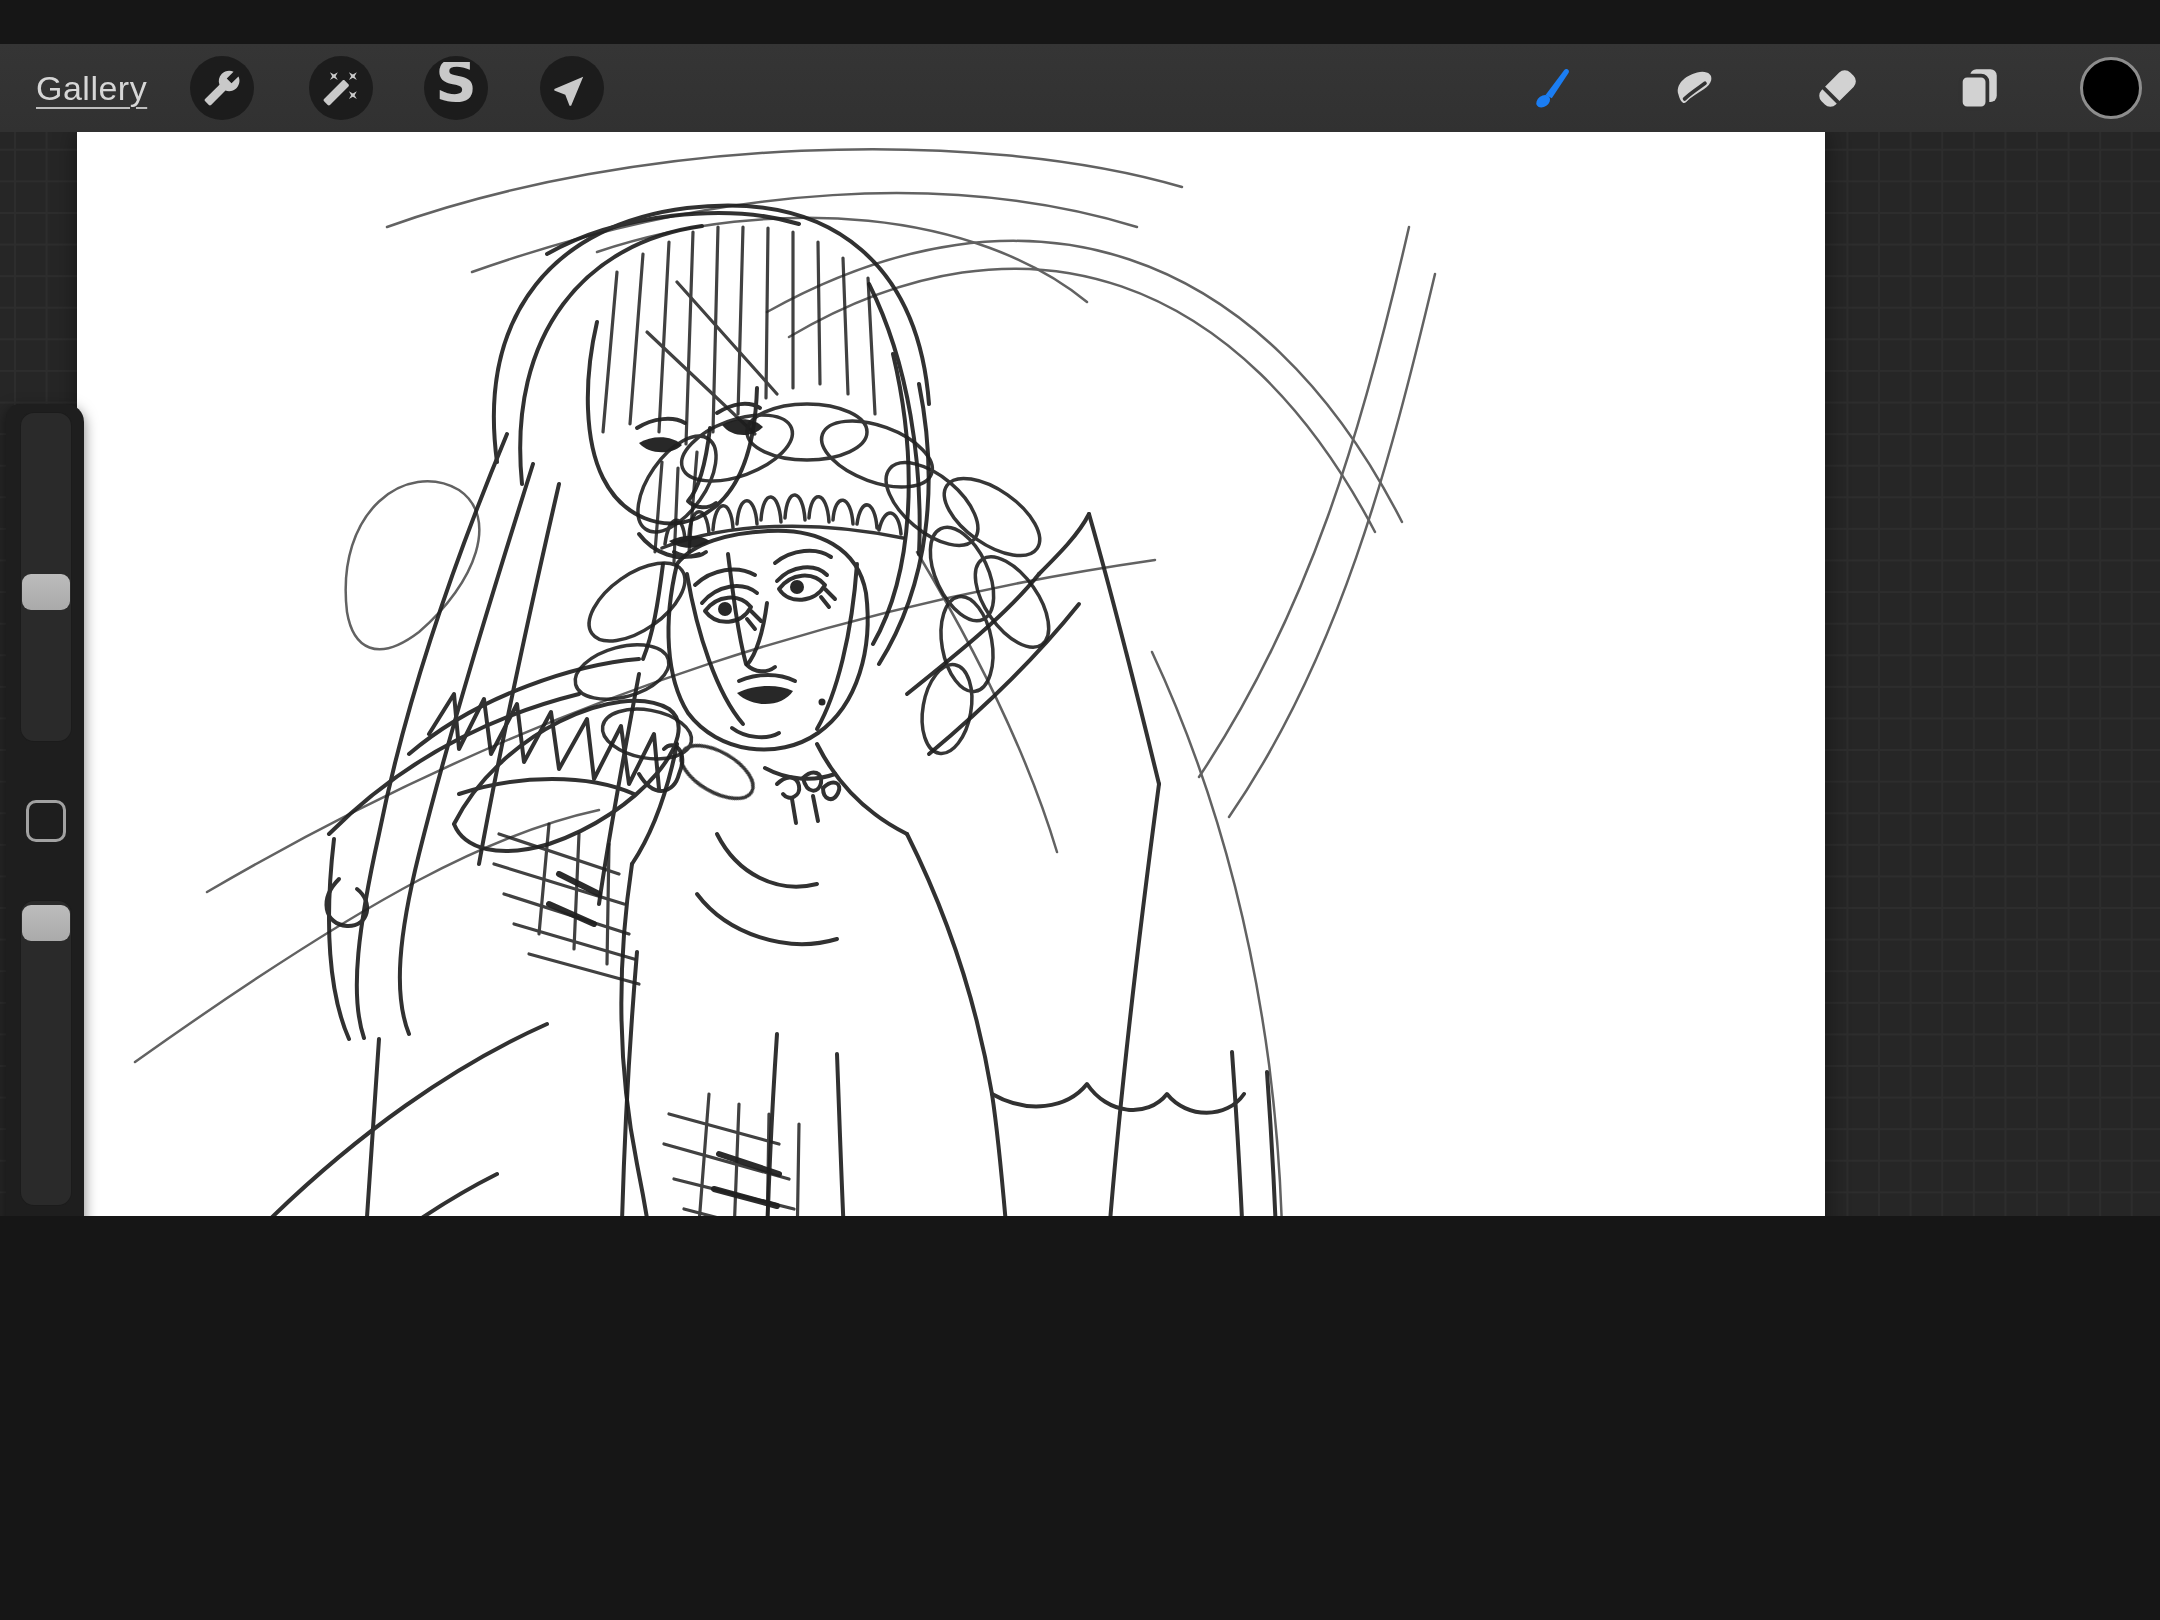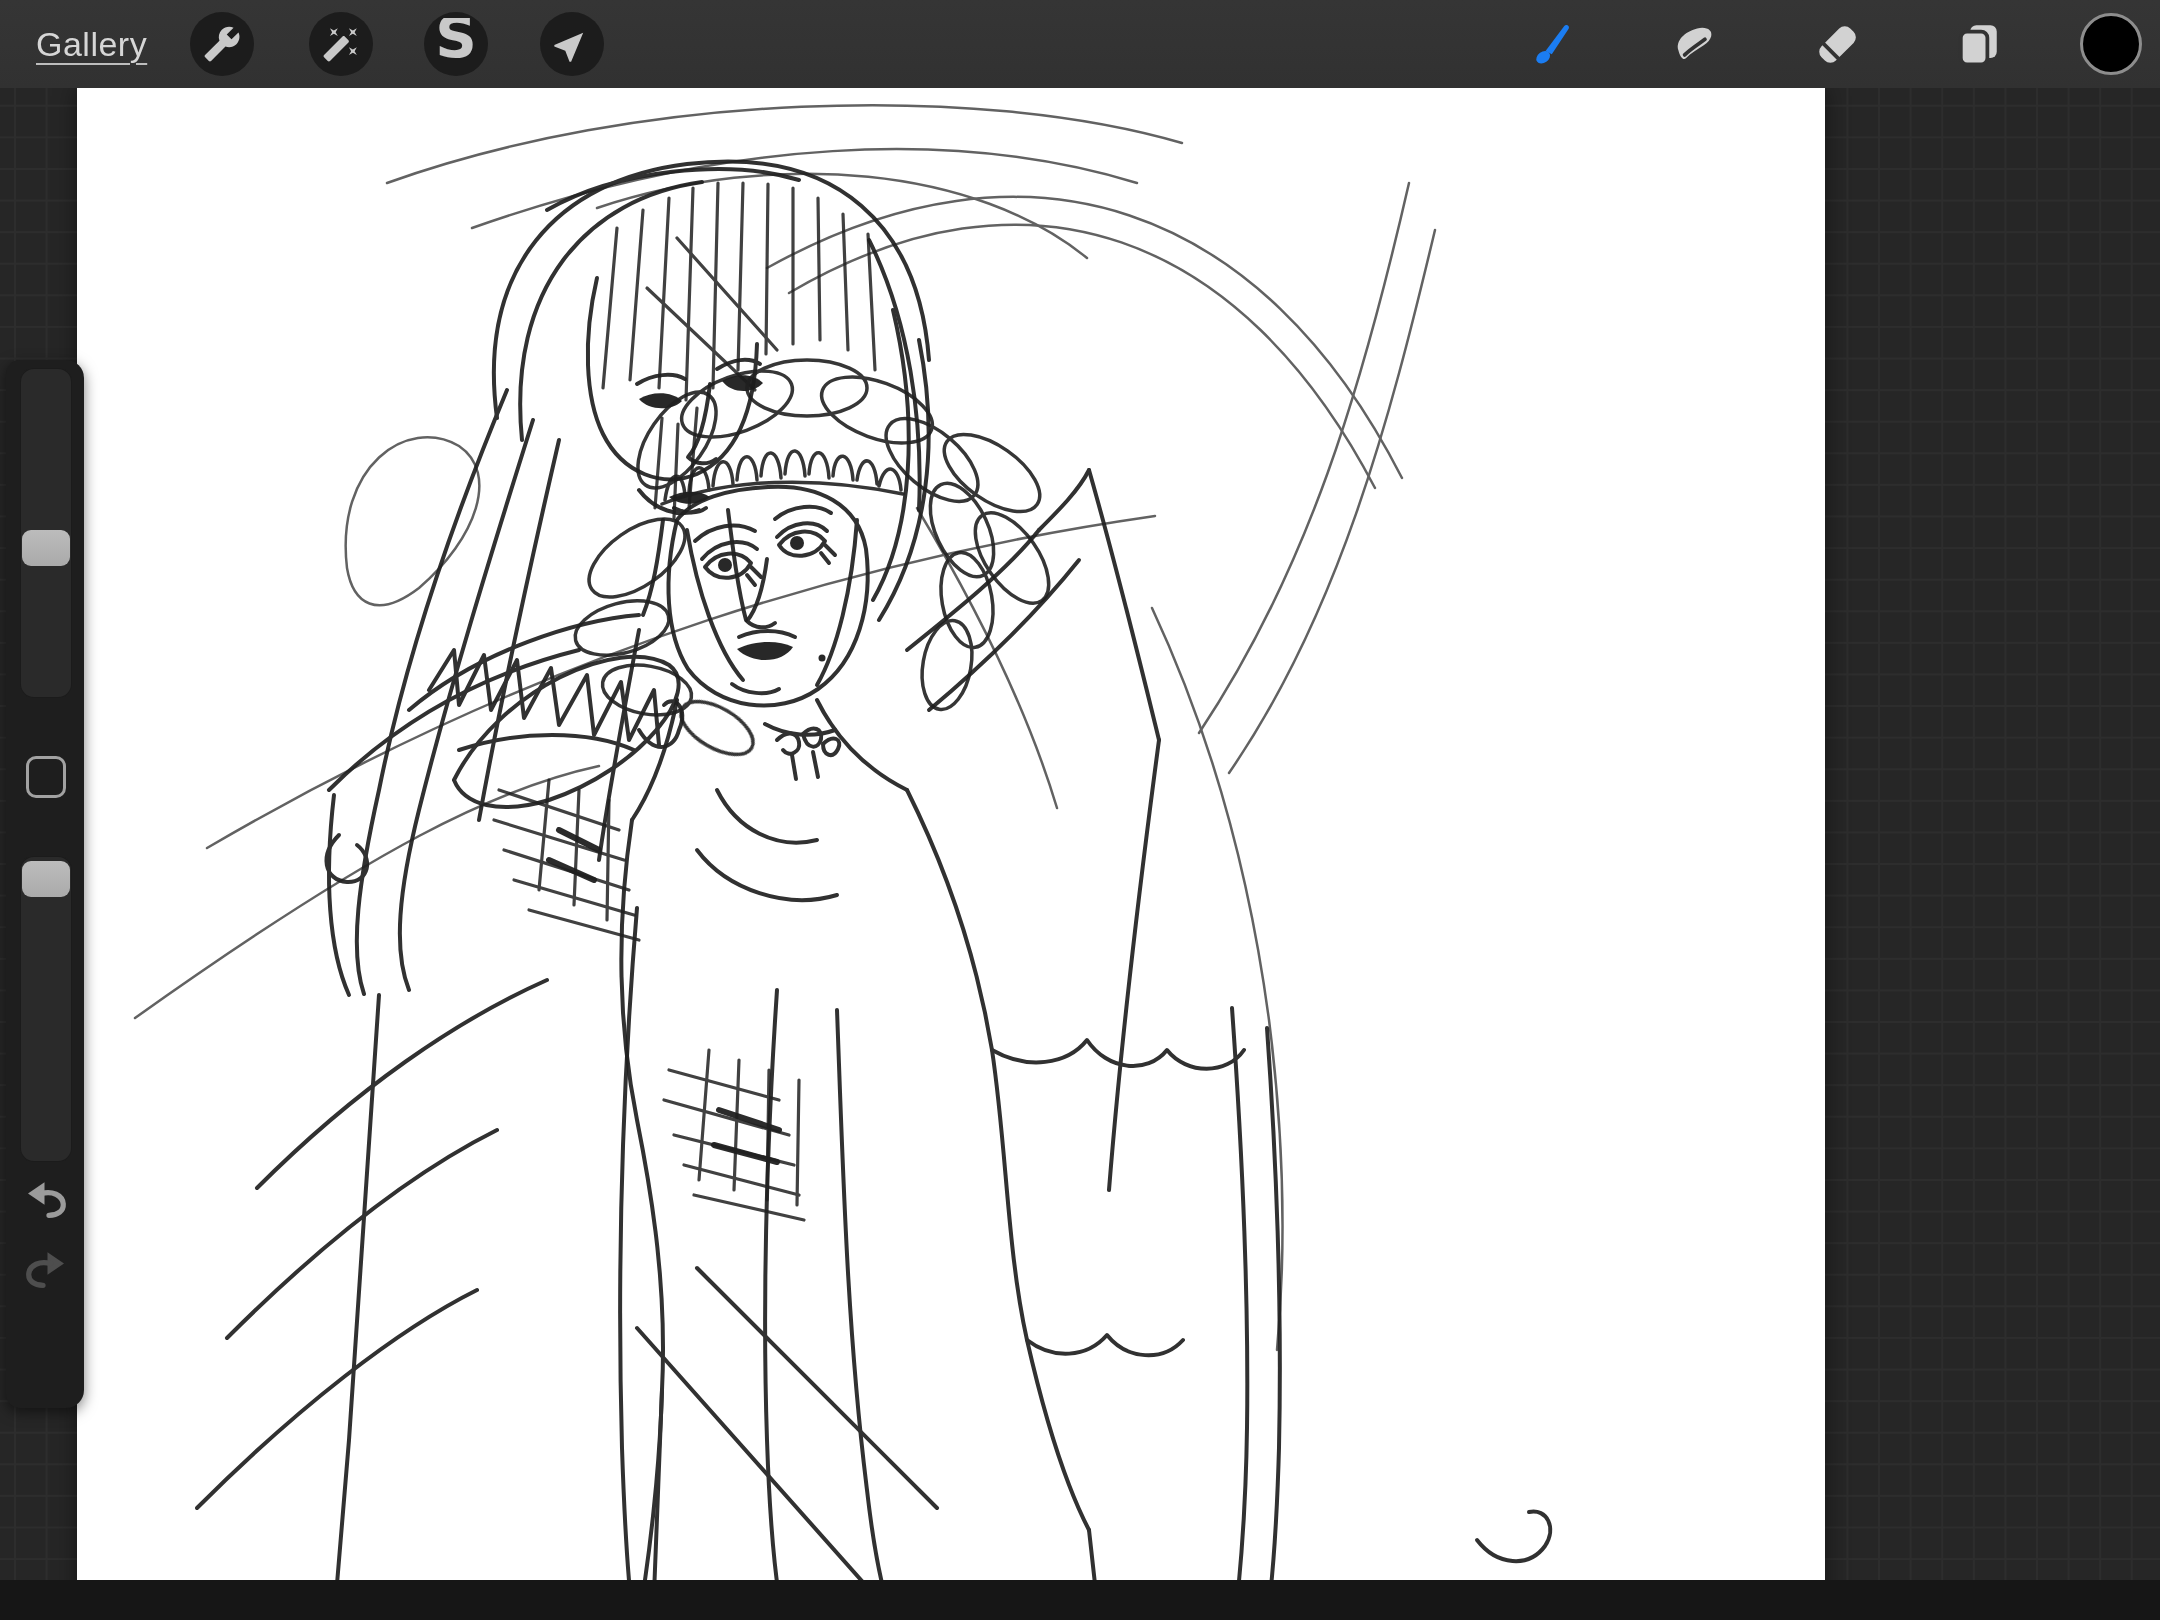--- a/index.html
+++ b/index.html
@@ -1,25 +1,26 @@
 <!DOCTYPE html>
 <html style="--accent: #1b7df2;"><head>
 <meta charset="utf-8">
 <style>
   html,body{margin:0;padding:0;background:#161616;}
   *{box-sizing:border-box;}
   #app{
-    position:relative;width:2160px;height:1580px;overflow:hidden;
+    position:relative;width:2160px;height:1172px;overflow:hidden;
     font-family:"Liberation Sans",sans-serif;
     background-color:#262626;
     background-image:
       linear-gradient(#2d2d2d 2px, transparent 2px),
       linear-gradient(90deg,#2d2d2d 2px, transparent 2px);
     background-size:31.6px 31.6px;
     background-position:14px 10px;
+    margin-top:44px;
   }
   
   .topbar{
     position:absolute;left:0;top:0;width:2160px;height:88px;
     background:linear-gradient(#353535,#313131);
     z-index:30;
   }
   .gallery{
     position:absolute;left:36px;top:0;height:88px;display:flex;align-items:center;
     color:#d6d6d6;font-size:34px;letter-spacing:.5px;cursor:pointer;

